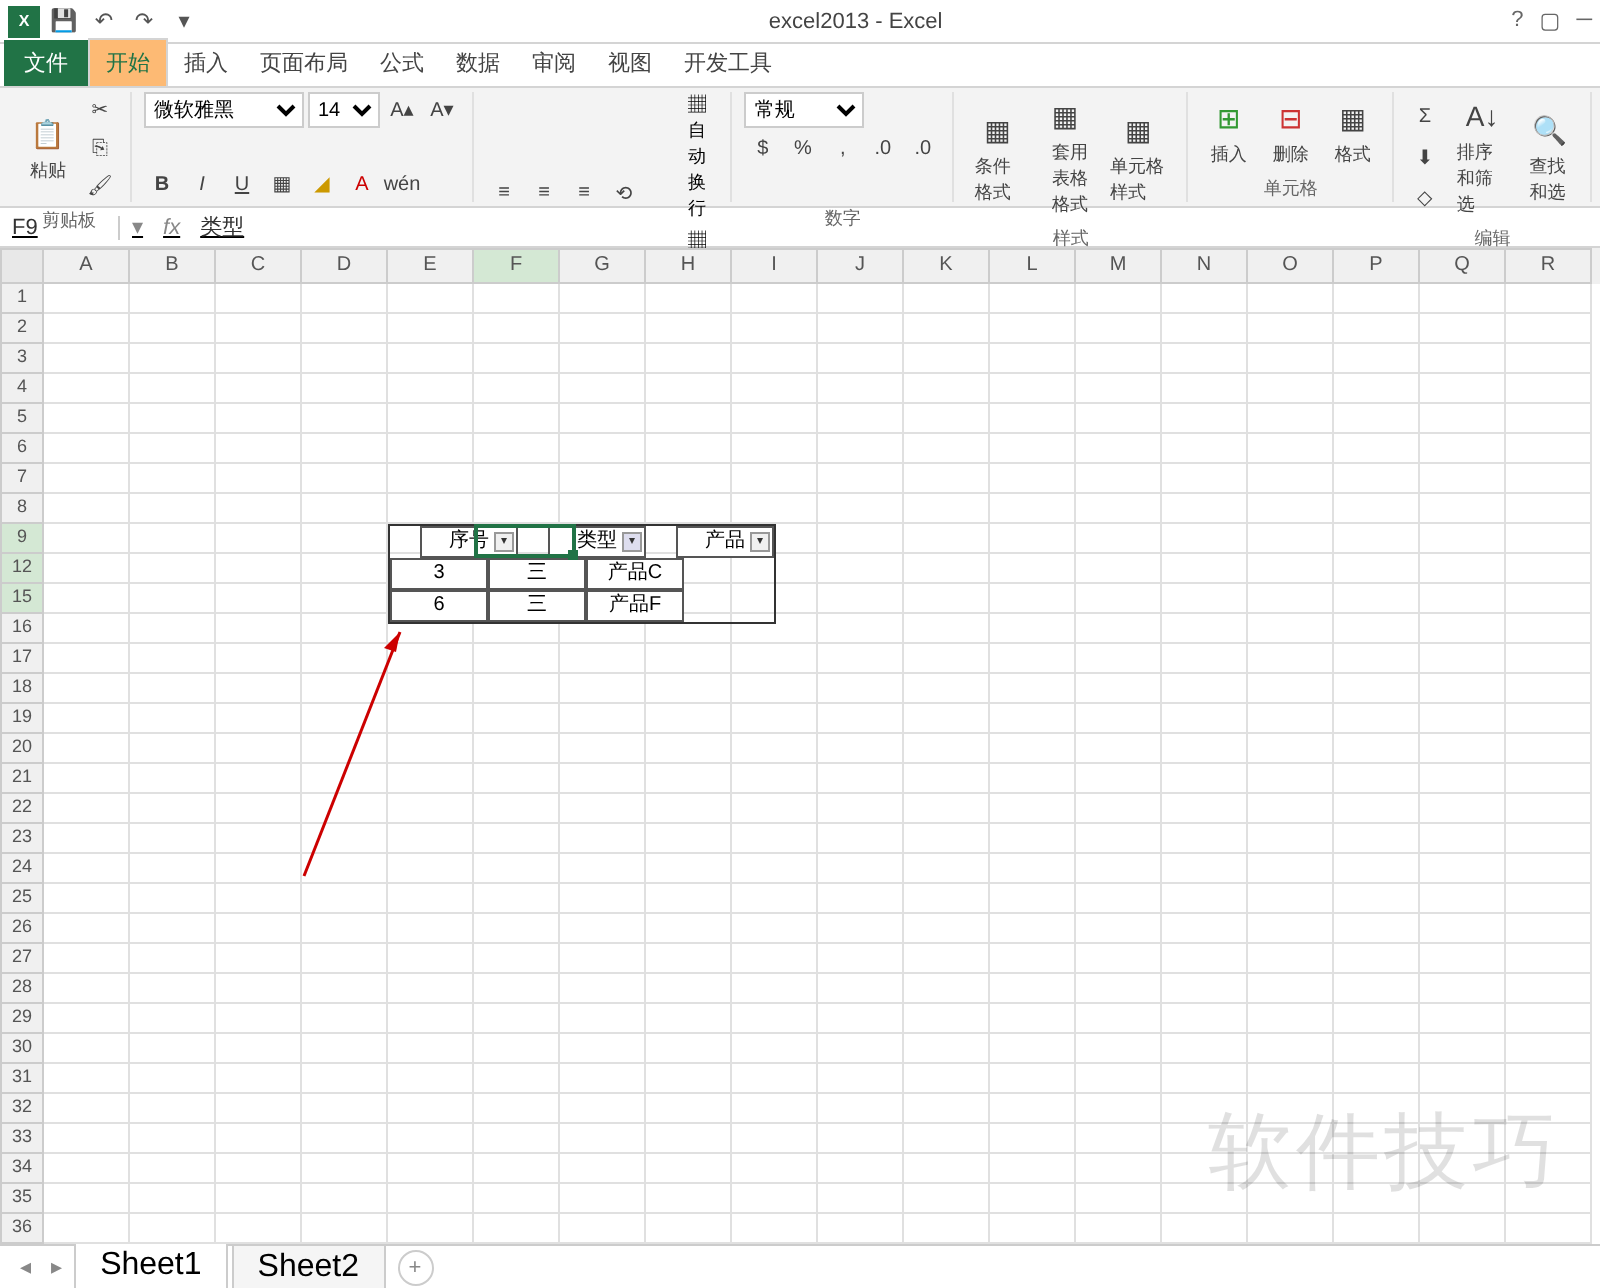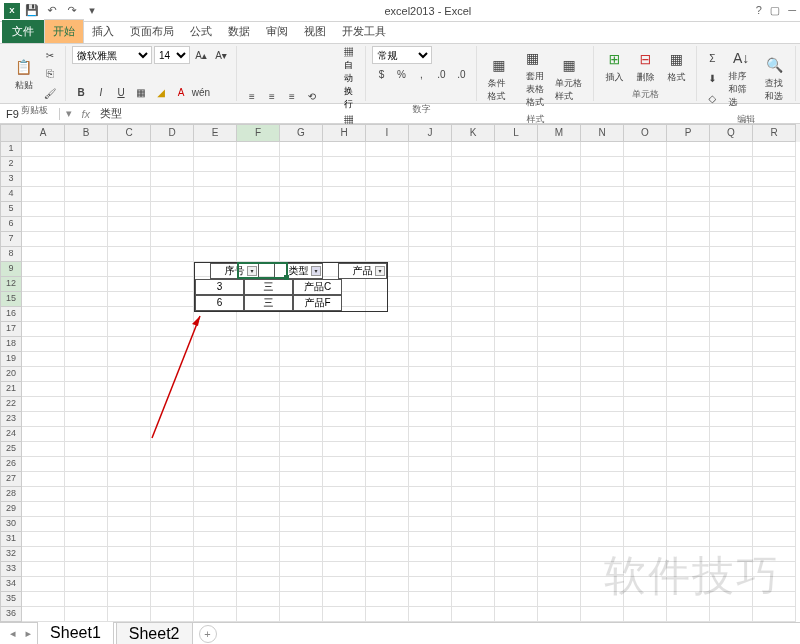--- a/index.html
+++ b/index.html
@@ -21,21 +21,21 @@
 .ribbon .group { border-right: 1px solid #e0e0e0; padding: 0 6px; display: flex; flex-direction: column; justify-content: space-between; }
 .ribbon .group .ctrls { display: flex; gap: 3px; align-items: center; flex: 1; }
 .ribbon .group .label { text-align: center; font-size: 9px; color: #666; padding-top: 2px; }
 .ribbon .btn-lg { display: flex; flex-direction: column; align-items: center; gap: 2px; padding: 2px 4px; cursor: pointer; font-size: 9px; color: #444; }
 .ribbon .btn-lg .ico { width: 20px; height: 20px; display: flex; align-items: center; justify-content: center; font-size: 14px; }
 .ribbon .btn-sm { width: 18px; height: 18px; border: 1px solid transparent; display: flex; align-items: center; justify-content: center; font-size: 10px; color: #444; cursor: pointer; }
 .ribbon select { font-size: 10px; border: 1px solid #ccc; background: #fff; height: 18px; }
 .ribbon .font-row { display: flex; gap: 2px; margin-bottom: 18px; }
 .ribbon .stack { display: flex; flex-direction: column; gap: 1px; }
 
-.namebox-row { height: 20px; display: flex; align-items: center; border-bottom: 1px solid #d4d4d4; background: #fff; }
+.namebox-row { height: 20px; display: flex; align-items: center; border-bottom: 1px solid #d4d4d4; background: #fff; text-decoration: underline; }
 .namebox { width: 60px; border-right: 1px solid #ccc; padding: 0 6px; font-size: 11px; color: #333; }
 .fx-ctrls { display: flex; gap: 6px; padding: 0 6px; color: #888; }
 .fx-label { font-style: italic; color: #888; padding: 0 4px; }
 .formula-bar { flex: 1; padding: 0 6px; font-size: 11px; color: #333; }
 
 .sheet { position: relative; height: 498px; overflow: hidden; background: #fff; }
 .colhdr { display: flex; height: 18px; background: #f0f0f0; }
 .colhdr .corner { width: 22px; border: 1px solid #ccc; background: #e8e8e8; }
 .colhdr .ch { width: 43px; border: 1px solid #ccc; border-left: none; text-align: center; font-size: 10px; color: #555; line-height: 16px; }
 .colhdr .ch.active { background: #d4e8d4; }

